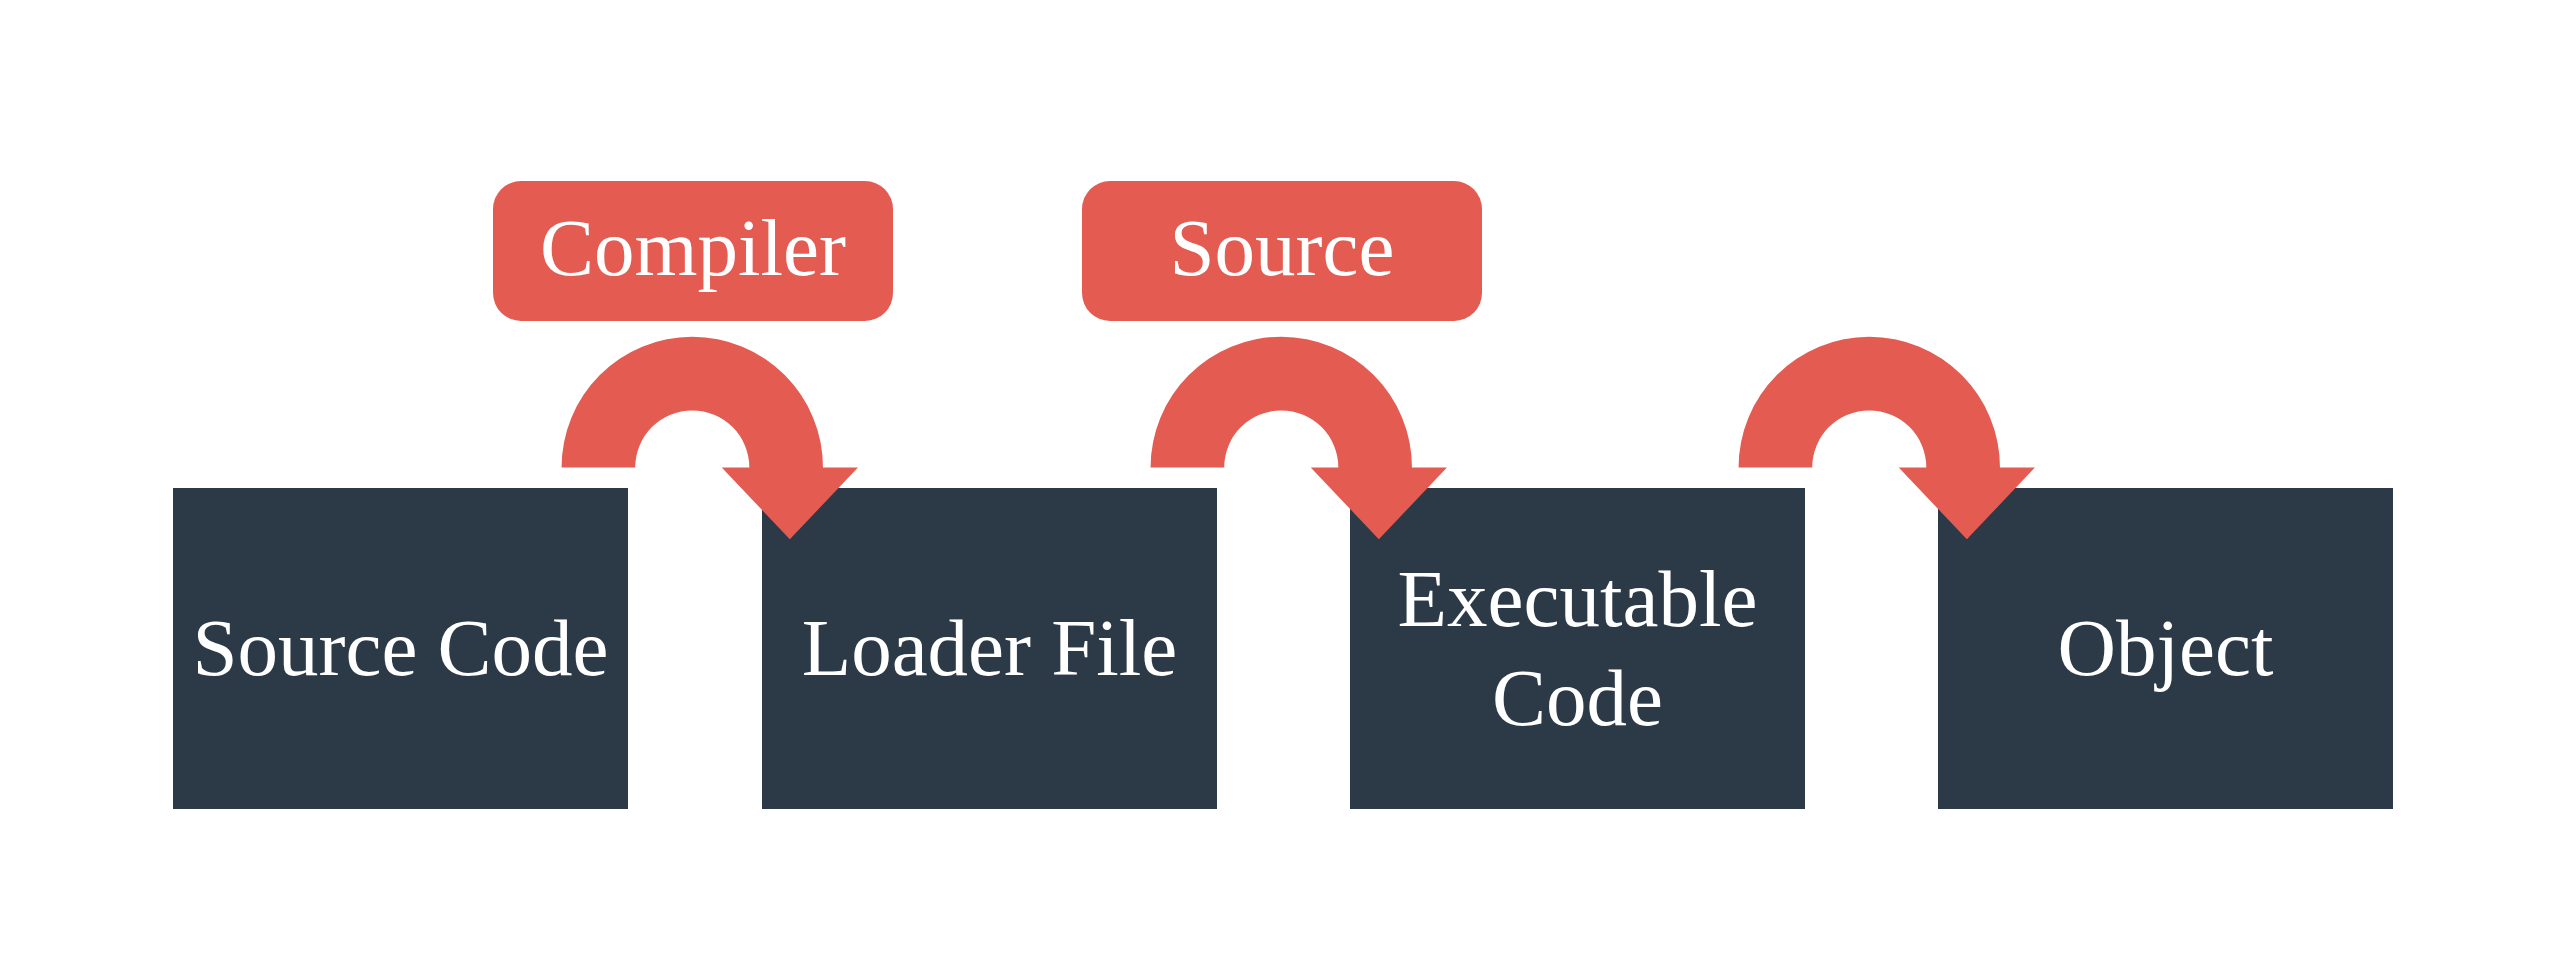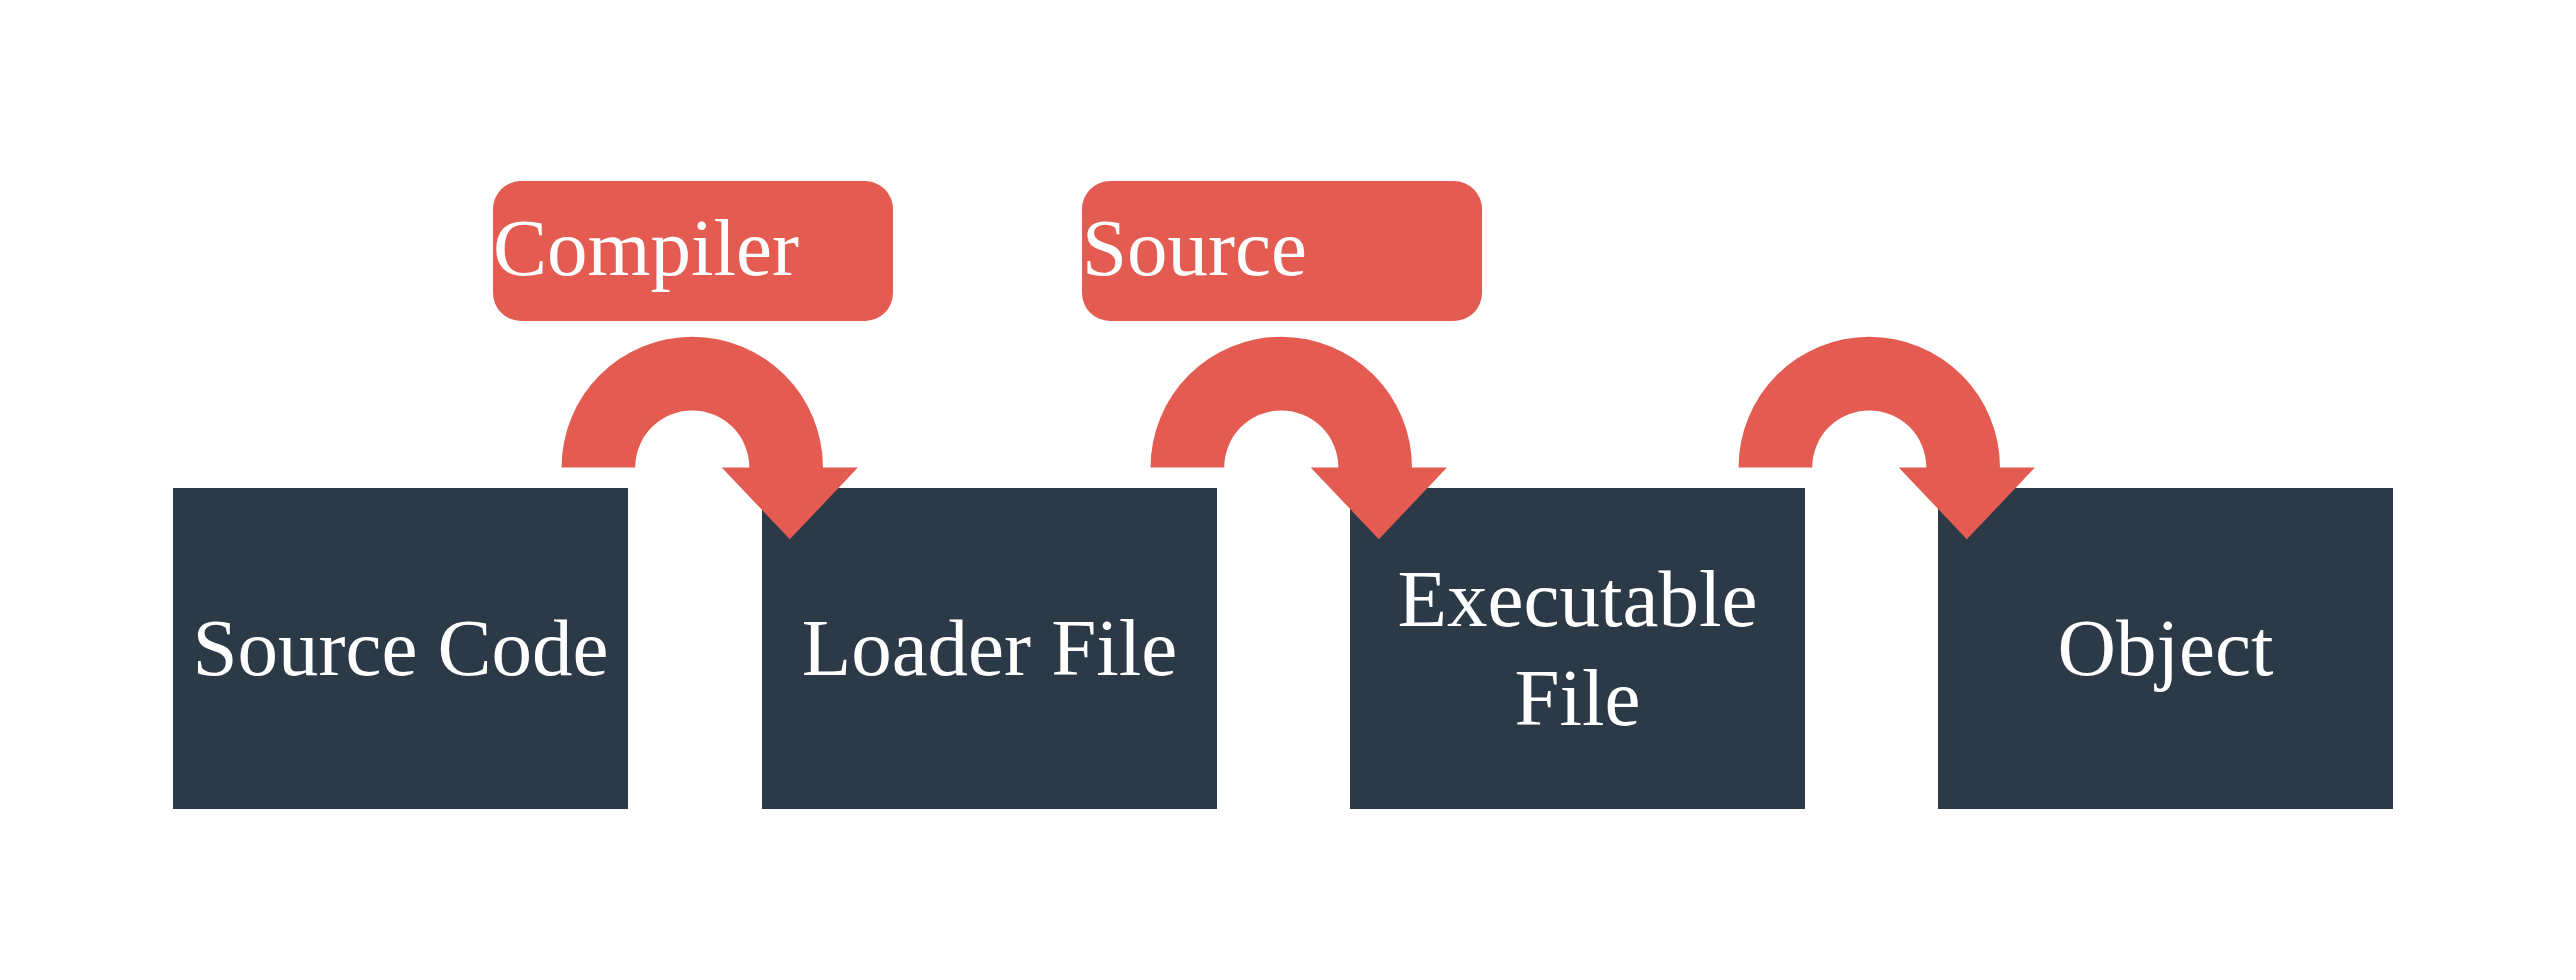--- a/index.html
+++ b/index.html
@@ -35,20 +35,21 @@
   .process {
     position: absolute;
     top: 181px;
     width: 400px;
     height: 140px;
     background: var(--process-bg, #e45b52);
     color: var(--process-text, #ffffff);
     border-radius: 28px;
     display: flex;
     align-items: center;
+    justify-content: center;
   }
   .process-label {
     font-size: 81px;
     line-height: 1;
     padding-bottom: 5.5px;
   }
   .arrow {
     position: absolute;
     top: 320px;
     width: 324px;
@@ -63,21 +64,21 @@
 
 <div class="stage">
 
   <div class="node" style="left:173px">
     <span class="node-label">Source Code</span>
   </div>
   <div class="node" style="left:762px">
     <span class="node-label">Loader File</span>
   </div>
   <div class="node" style="left:1350px">
-    <span class="node-label">Executable File</span>
+    <span class="node-label">Executable Code</span>
   </div>
   <div class="node" style="left:1938px">
     <span class="node-label">Object</span>
   </div>
 
   <div class="process" style="left:493px">
     <span class="process-label">Compiler</span>
   </div>
   <div class="process" style="left:1082px">
     <span class="process-label">Source</span>

